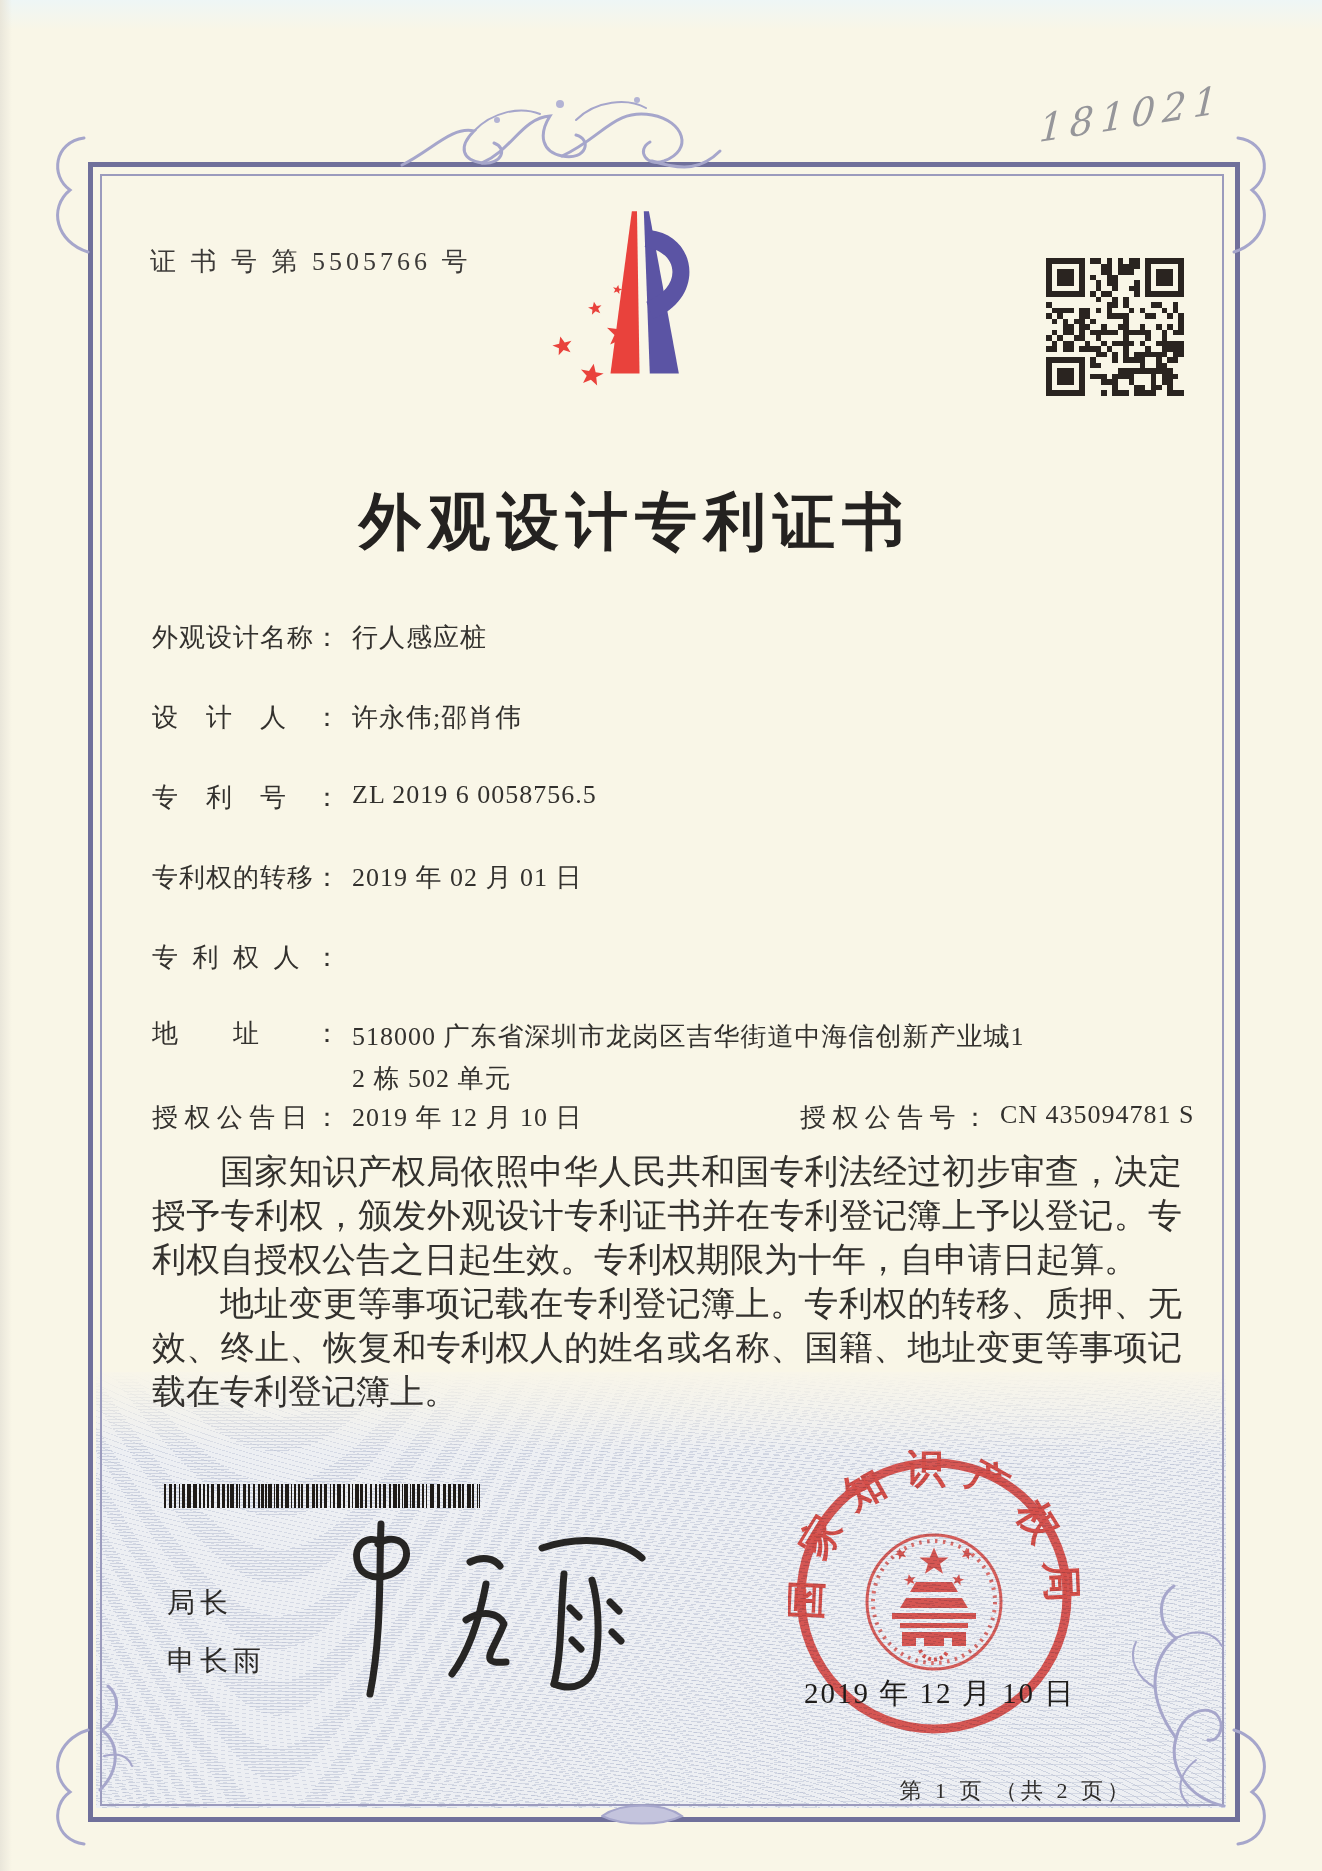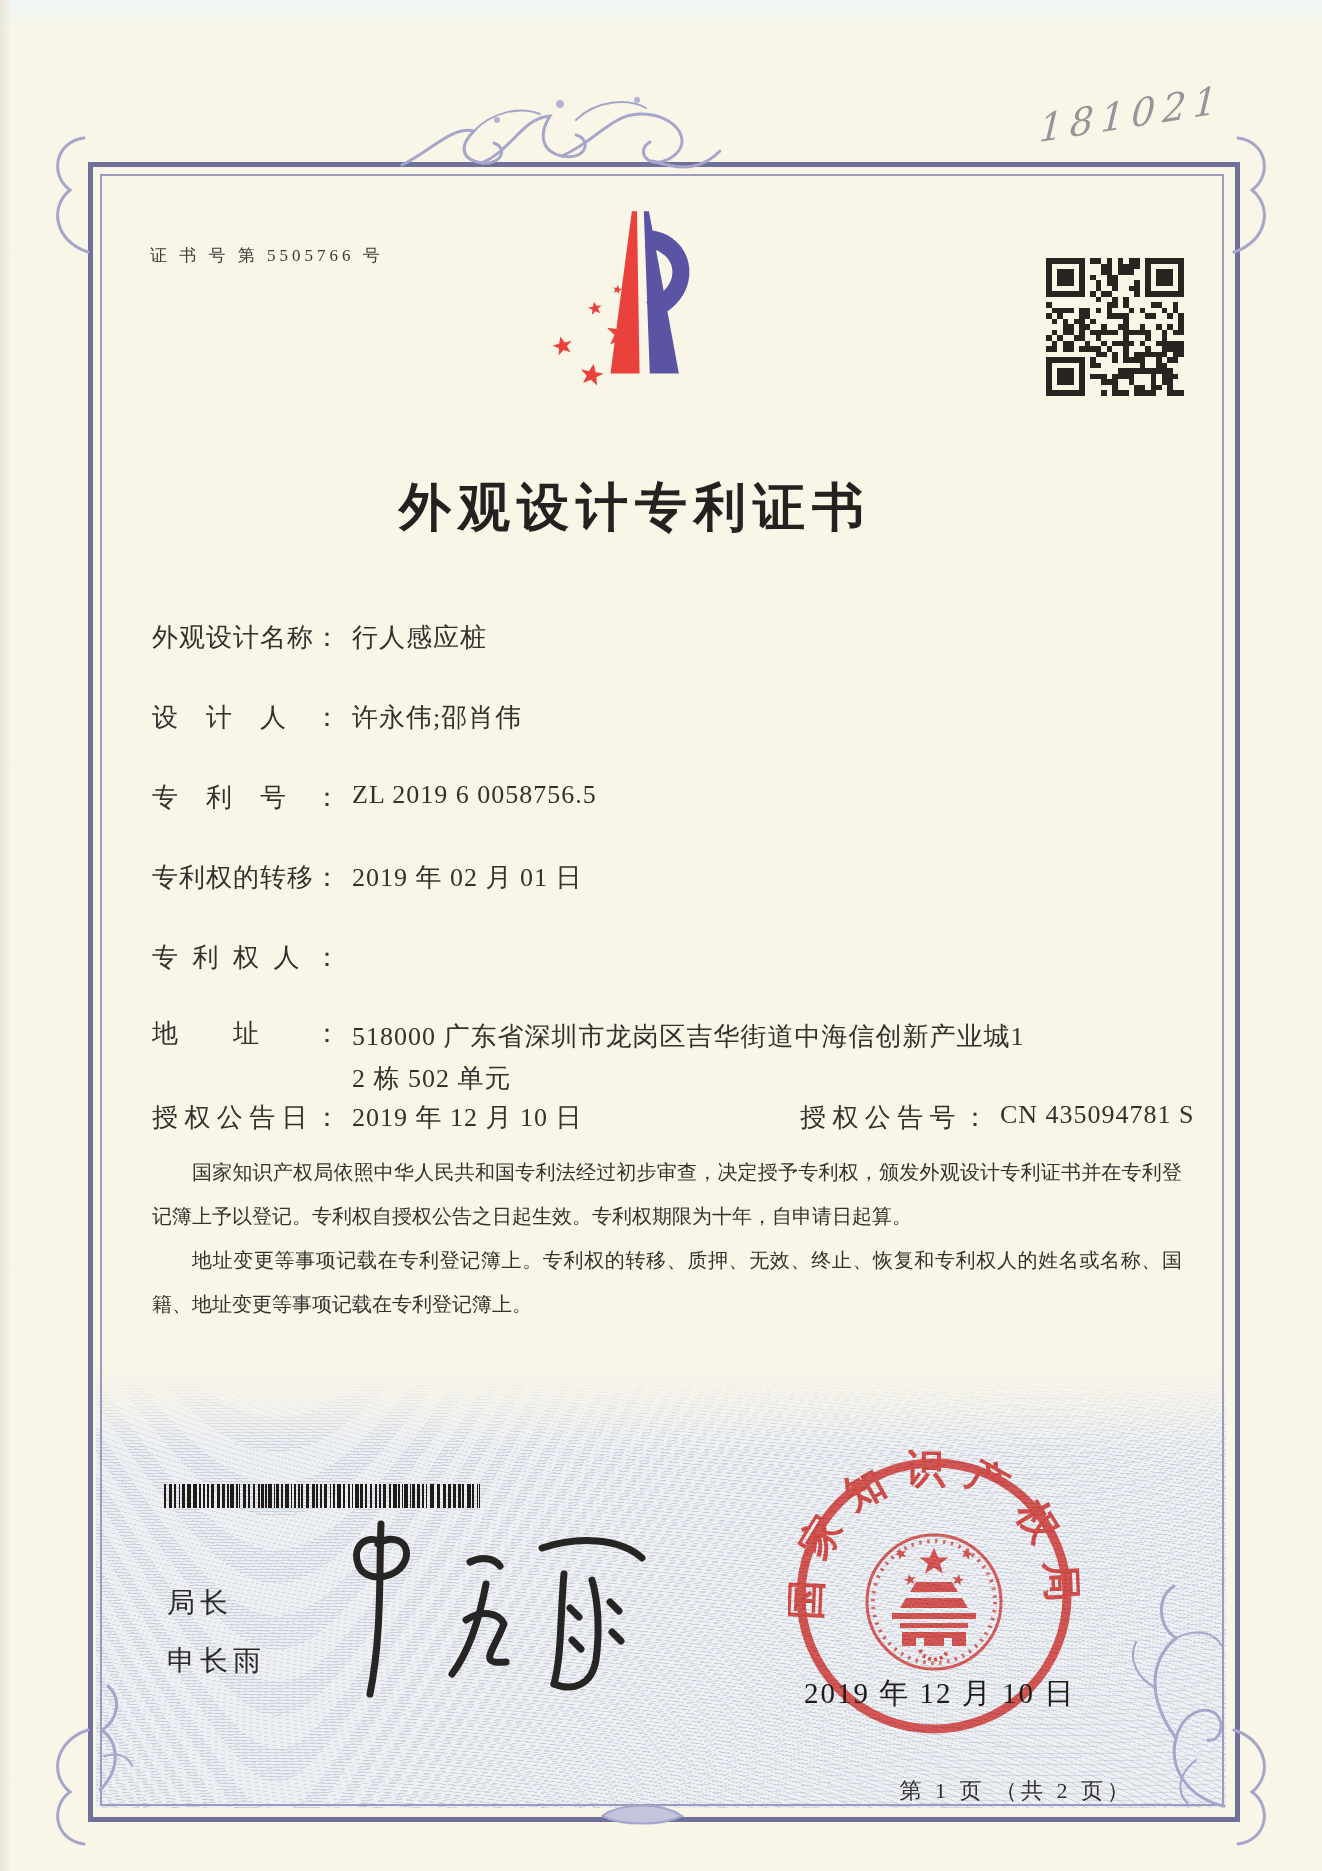--- a/index.html
+++ b/index.html
@@ -18,32 +18,32 @@
   
   .waves{position:absolute;left:96px;right:96px;top:1372px;height:436px;z-index:1;
     background:
       linear-gradient(180deg,#f8f5e9 0,rgba(248,245,233,0) 80px),
       repeating-radial-gradient(95% 75% at 16% 132%, rgba(176,184,206,.50) 0 1.7px, rgba(0,0,0,0) 1.7px 10px),
       repeating-radial-gradient(115% 90% at 84% -38%, rgba(176,184,206,.40) 0 1.7px, rgba(0,0,0,0) 1.7px 12px),
       #edeff3;}
   .handwritten{position:absolute;left:1038px;top:92px;z-index:4;font-style:italic;
       font-family:"DejaVu Serif",serif;font-size:38px;letter-spacing:7px;color:#96969a;
       transform:rotate(-9deg) skewX(-12deg);}
-  .certno{position:absolute;left:150px;top:244px;z-index:4;font-size:17px;letter-spacing:4px;color:#3c3a38;}
+  .certno{position:absolute;left:150px;top:244px;z-index:4;font-size:26px;letter-spacing:4px;color:#3c3a38;}
   .logo{position:absolute;left:470px;top:206px;z-index:4;}
   .qr{position:absolute;left:1046px;top:258px;z-index:4;}
   .title{position:absolute;left:0;top:438px;width:1270px;text-align:center;z-index:4;
-         font-size:52px;font-weight:bold;letter-spacing:7px;color:#242220;}
+         font-size:62px;font-weight:bold;letter-spacing:7px;color:#242220;}
   .frow{position:absolute;left:152px;z-index:4;font-size:26px;display:flex;align-items:flex-start;}
   .lab{display:inline-block;width:188px;text-align:justify;text-align-last:justify;color:#33312e;flex:none;}
   .val{margin-left:12px;letter-spacing:1px;color:#33312e;}
   .vblock{margin-left:12px;width:730px;line-height:42px;letter-spacing:1px;color:#33312e;}
   .col2{position:absolute;left:648px;top:0;display:flex;}
   .bodytext{position:absolute;left:152px;top:1150px;width:1030px;z-index:4;
-            font-size:20px;line-height:44px;text-align:justify;color:#33312e;}
+            font-size:34px;line-height:44px;text-align:justify;color:#33312e;}
   .bodytext p{margin:0;text-indent:2em;}
   .barcode{position:absolute;left:164px;top:1484px;width:334px;height:24px;z-index:4;
            display:flex;align-items:stretch;}
   .barcode span{background:#1f1b18;flex:none;height:100%;}
   .dlabel{position:absolute;left:167px;z-index:4;font-size:28px;letter-spacing:5px;color:#2c2a28;
           font-family:"Liberation Sans","DejaVu Sans",sans-serif;}
   .sig{position:absolute;left:320px;top:1512px;z-index:5;}
   .seal{position:absolute;left:788px;top:1450px;z-index:5;mix-blend-mode:multiply;opacity:.92;}
   .sealdate{position:absolute;left:804px;top:1674px;z-index:6;font-size:29px;letter-spacing:2px;color:#1e1c1a;}
   .pagefoot{position:absolute;left:88px;top:1776px;width:1045px;text-align:right;z-index:4;

